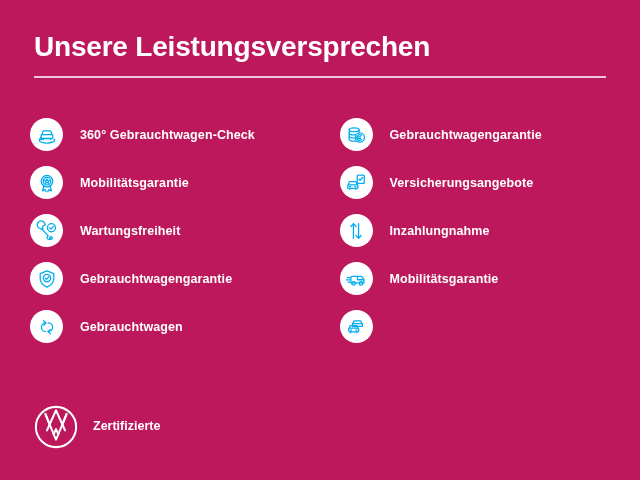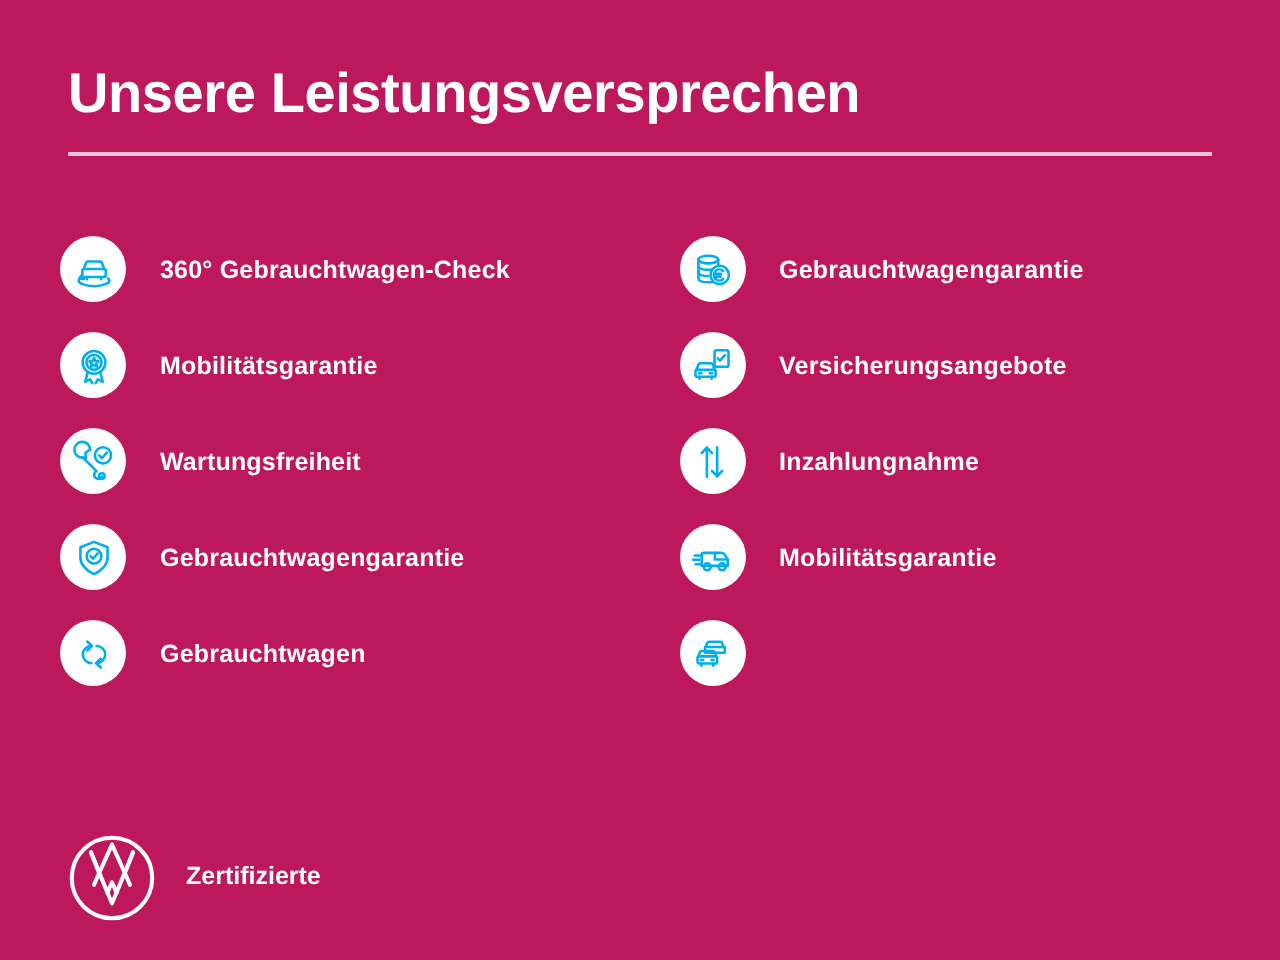--- a/index.html
+++ b/index.html
@@ -80,21 +80,21 @@
     color: #FFFFFF;
     font-size: 12.5px;
     font-weight: bold;
     margin-left: 17px;
     letter-spacing: 0.1px;
     white-space: nowrap;
   }
   .footer {
     position: absolute;
     left: 33px;
-    top: 416px;
+    top: 404px;
     display: flex;
     align-items: center;
   }
   .vw-logo {
     width: 46px;
     height: 46px;
     min-width: 46px;
   }
   .footer-text {
     margin-left: 14px;

